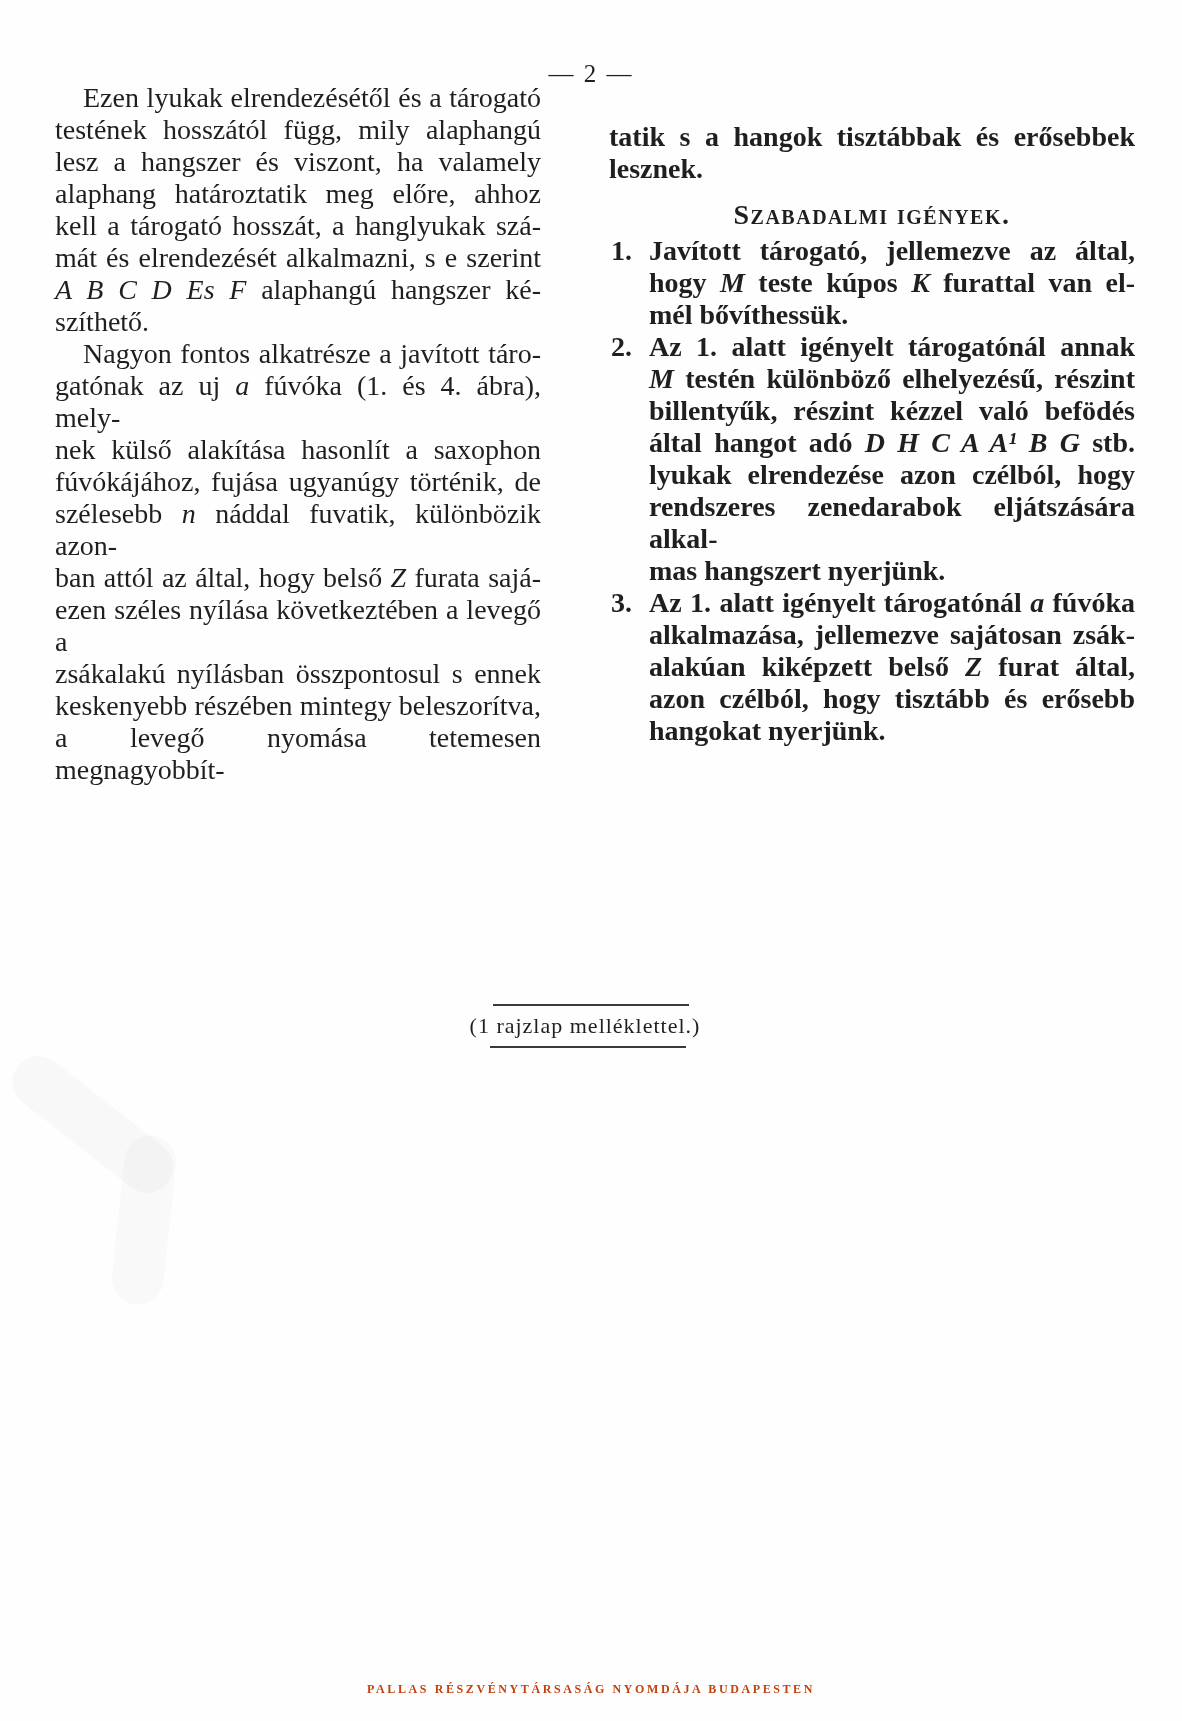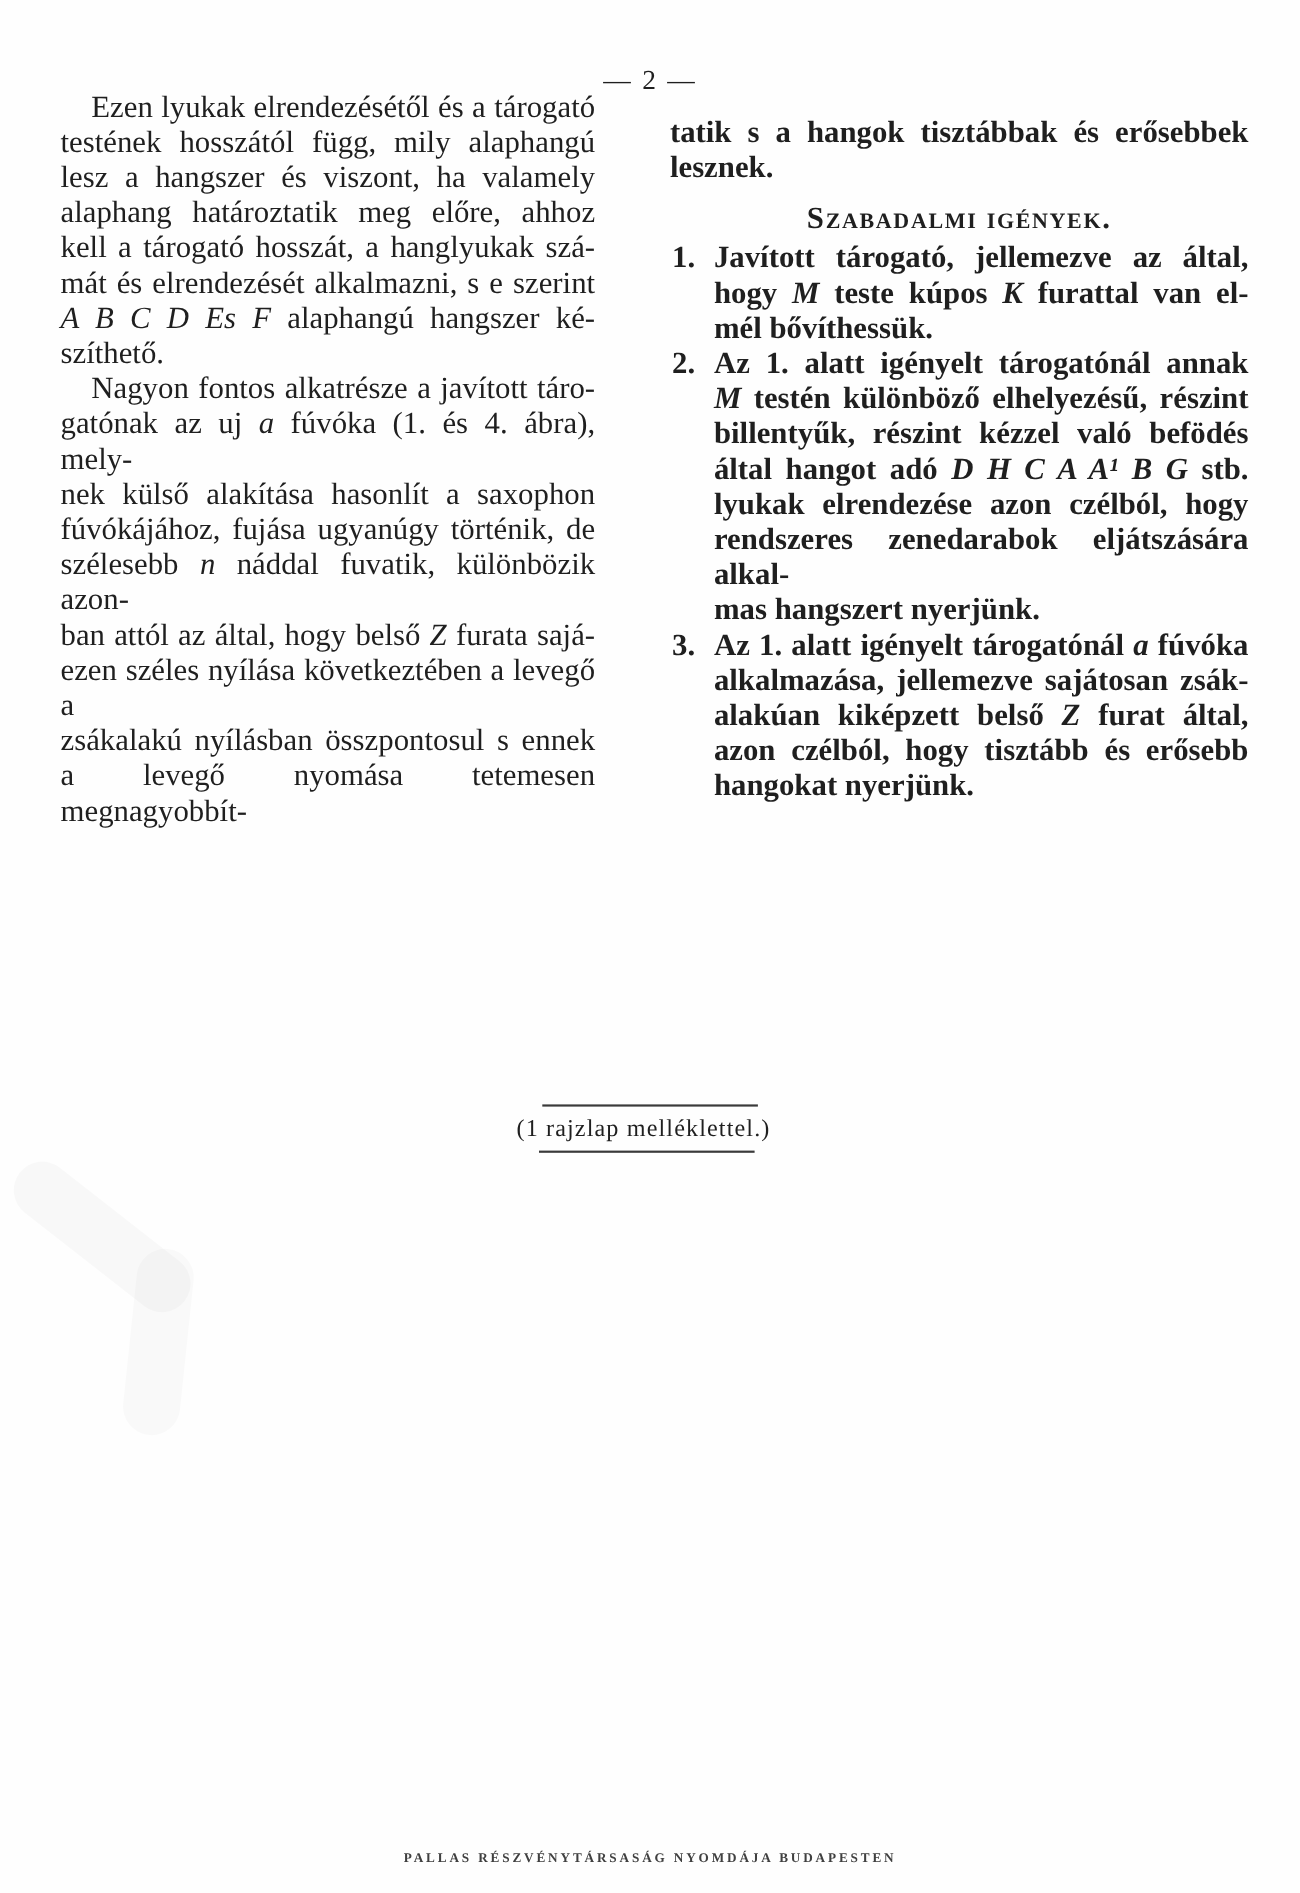--- a/index.html
+++ b/index.html
@@ -92,21 +92,21 @@
     letter-spacing: 1px;
     padding: 7px 12px 0 0;
   }
   .footer {
     position: absolute;
     top: 1682px; left: 0; right: 0;
     text-align: center;
     font-size: 12px;
     font-weight: 700;
     letter-spacing: 2.6px;
-    color: #404040;
+    color: #c2410c;
   }
 </style>
 </head>
 <body>
 
 <div class="page">
 
   <div class="smudge-a"></div>
   <div class="smudge-b"></div>
 
@@ -127,20 +127,21 @@
         </div>
       <div>
           <div class="line j ind"><span>Nagyon fontos alkatrésze a javított táro-</span></div>
           <div class="line j"><span>gatónak az uj </span><i>a</i><span> fúvóka (1. és 4. ábra), mely-</span></div>
           <div class="line j"><span>nek külső alakítása hasonlít a saxophon</span></div>
           <div class="line j"><span>fúvókájához, fujása ugyanúgy történik, de</span></div>
           <div class="line j"><span>szélesebb </span><i>n</i><span> náddal fuvatik, különbözik azon-</span></div>
           <div class="line j"><span>ban attól az által, hogy belső </span><i>Z</i><span> furata sajá-</span></div>
           <div class="line j"><span>ezen széles nyílása következtében a levegő a</span></div>
           <div class="line j"><span>zsákalakú nyílásban összpontosul s ennek</span></div>
+          <div class="line j"><span>keskenyebb részében mintegy beleszorítva,</span></div>
           <div class="line j"><span>a levegő nyomása tetemesen megnagyobbít-</span></div>
         </div>
     </div>
 
     <div class="divider"></div>
 
     <div class="col-right">
       <div>
           <div class="line j"><span>tatik s a hangok tisztábbak és erősebbek</span></div>
           <div class="line"><span>lesznek.</span></div>

